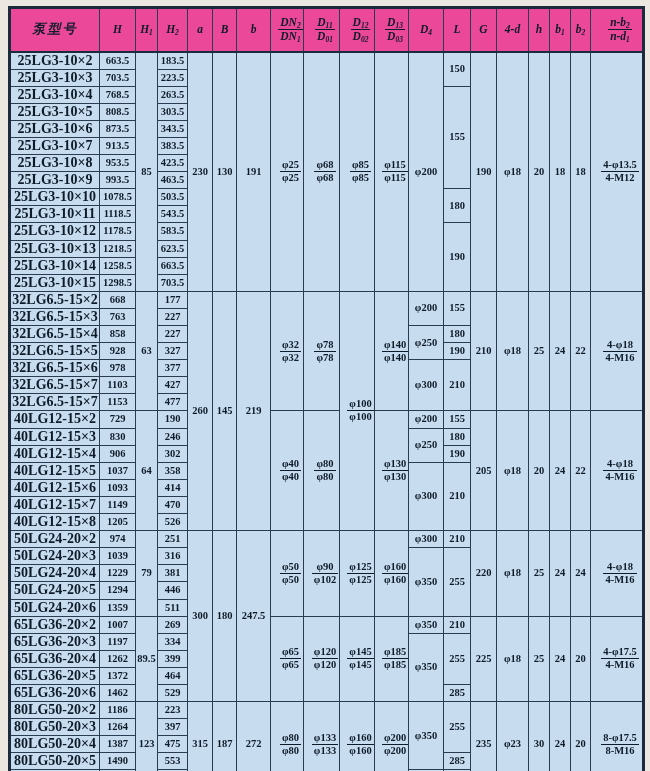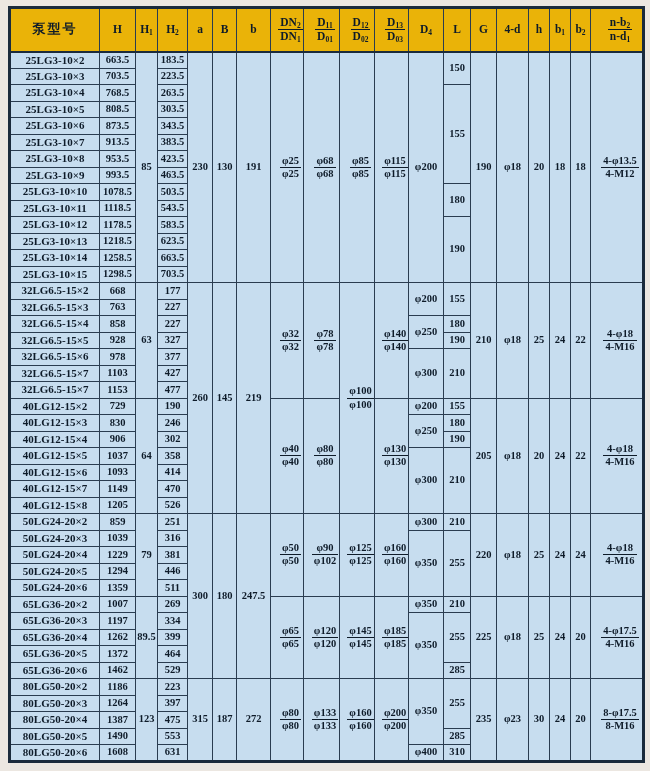--- a/index.html
+++ b/index.html
@@ -17,27 +17,28 @@
   }
   td{
     border:1px solid #2a3c50;
     text-align:center;vertical-align:middle;
     color:#0e1b29;font-weight:bold;font-size:10.5px;
     padding:0;overflow:hidden;line-height:1.15;
     white-space:nowrap;
   }
   thead tr{height:44px;}
   thead td{
-    background:#eab308;
+    background:#ec4899;
     font-size:11.5px;
     border-bottom:2.5px solid #1b2b3c;
+    font-style:italic;
   }
   thead td.model-h{font-size:13px;letter-spacing:2px;}
   tbody tr{height:16.5px;}
-  td.c-model{font-size:11px;}
+  td.c-model{font-size:14px;}
   sub{font-size:7.5px;vertical-align:-2px;line-height:0;}
   .frac{display:inline-block;vertical-align:middle;margin-left:7px;}
   .frac>div{padding:0 2px;}
   .frac .fb{border-top:1.3px solid #0e1b29;}
 </style>
 </head>
 <body>
 
 <div class="page">
   <table class="spec">
@@ -278,21 +279,21 @@
           <td>1149</td>
           <td>470</td>
         </tr>
         <tr>
           <td class="c-model">40LG12-15×8</td>
           <td>1205</td>
           <td>526</td>
         </tr>
         <tr>
           <td class="c-model">50LG24-20×2</td>
-          <td>859</td>
+          <td>974</td>
           <td rowspan="5">79</td>
           <td>251</td>
           <td rowspan="10">300</td>
           <td rowspan="10">180</td>
           <td rowspan="10">247.5</td>
           <td rowspan="5"><span class="frac"><div>φ50</div><div class="fb">φ50</div></span></td>
           <td rowspan="5"><span class="frac"><div>φ90</div><div class="fb">φ102</div></span></td>
           <td rowspan="5"><span class="frac"><div>φ125</div><div class="fb">φ125</div></span></td>
           <td rowspan="5"><span class="frac"><div>φ160</div><div class="fb">φ160</div></span></td>
           <td rowspan="1">φ300</td>

